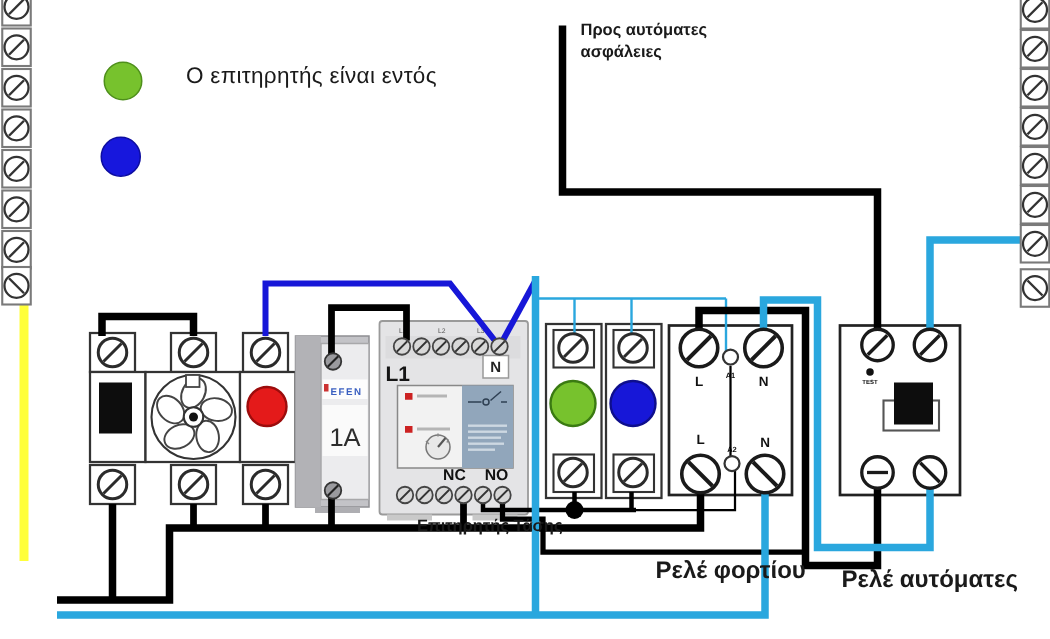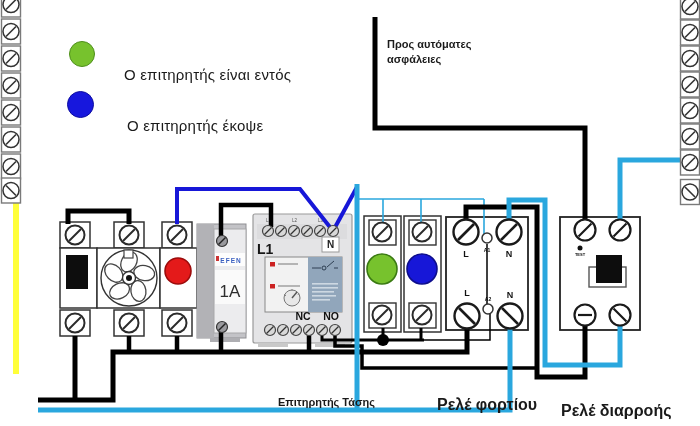--- a/index.html
+++ b/index.html
@@ -1,19 +1,19 @@
 <!DOCTYPE html>
 <html><head>
 <meta charset="utf-8">
 <style>
   html,body{margin:0;padding:0;background:#fff;}
   #stage{position:relative;width:700px;height:426px;background:#fff;overflow:hidden;
          font-family:"Liberation Sans",sans-serif;}
   #wiring{position:absolute;left:0;top:0;}
-  .txt{position:absolute;color:#1a1a1a;white-space:nowrap;margin-top:24px;}
+  .txt{position:absolute;color:#1a1a1a;white-space:nowrap;}
   .legend-dot{position:absolute;border-radius:50%;}
   .legend-label{font-size:15px;letter-spacing:.2px;text-align:center;}
   .note{font-size:11px;font-weight:bold;white-space:normal;width:95px;line-height:1.4;}
   .caption{font-size:11px;font-weight:bold;}
   .caption2{font-size:16px;font-weight:bold;}
   svg text{font-family:"Liberation Sans",sans-serif;}
 </style>
 </head>
 <body>
 
@@ -283,23 +283,22 @@
     <use href="#scr-m-h" x="585" y="315"></use>
         <use href="#scr-m-b" x="620" y="315"></use>
   </g>
   <circle cx="383" cy="340" r="6" fill="#000"></circle>
 </svg>
 
 <div class="legend-dot" style="left: 69px; top: 41px; width: 24px; height: 24px; border: 1.5px solid rgb(78, 143, 27); background: rgb(119, 194, 45);"></div>
 <div class="txt legend-label" style="left:124px;top:42px;">Ο επιτηρητής είναι εντός</div>
 
 <div class="legend-dot" style="left: 67px; top: 91px; width: 25px; height: 25px; border: 1.5px solid rgb(13, 13, 160); background: rgb(23, 23, 221);"></div>
-<div class="txt legend-label" style="left:127px;top:93px;">Ο επιτηρητής  έκοψε</div>
 
 <div class="txt note" style="left:387px;top:13px;">Προς αυτόματες ασφάλειες</div>
 
-<div class="txt caption" style="left:266px;top:372px;padding-left:12px;">Επιτηρητής Τάσης</div>
+<div class="txt caption" style="left:266px;top:345px;padding-left:12px;">Επιτηρητής Τάσης</div>
 
 <div class="txt caption2" style="left:437px;top:372px;">Ρελέ φορτίου</div>
 
-<div class="txt caption2" style="left:561px;top:378px;">Ρελέ διαρροής</div>
+<div class="txt caption2" style="left:561px;top:378px;">Ρελέ αυτόματες</div>
 
 </div>
 
 </body></html>

